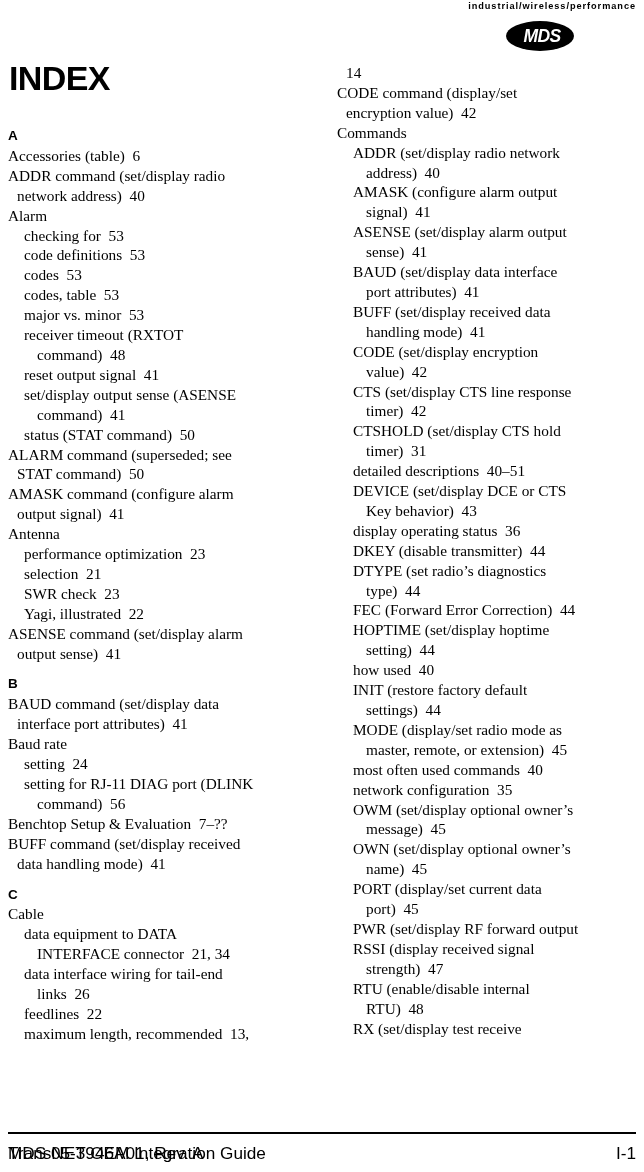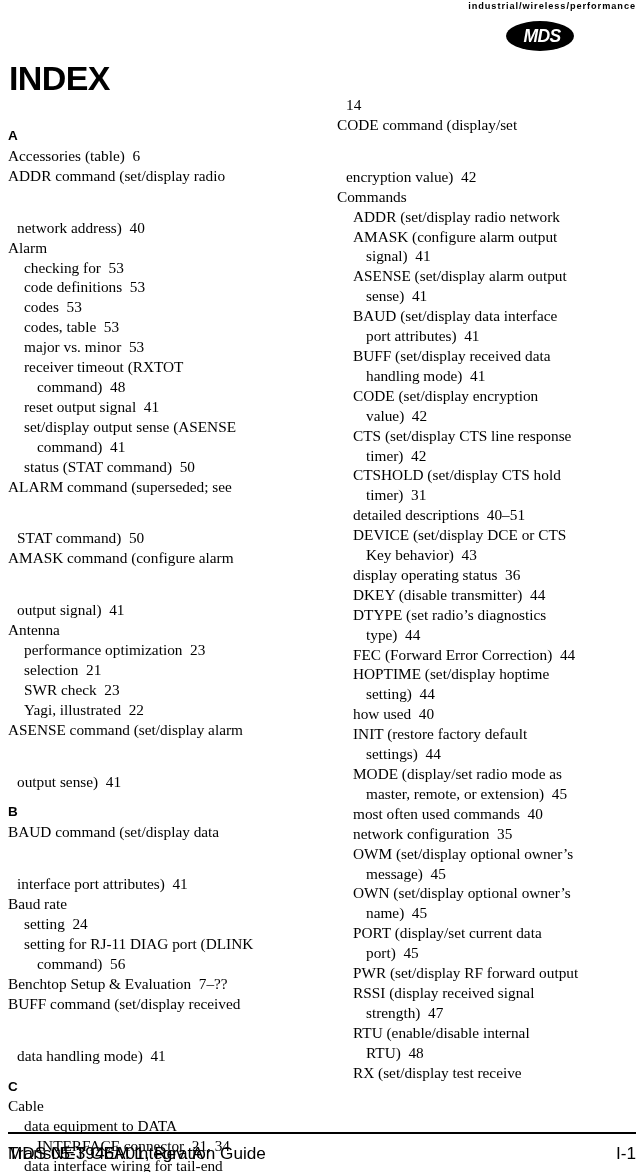--- a/index.html
+++ b/index.html
@@ -107,21 +107,21 @@
   }
   .letter-head.first { margin-top: 0; }
 
   
   .entry {
     white-space: pre-wrap;
     font-size: 15.3px;
     line-height: 19.9px;
   }
   .lvl0 { padding-left: 0px;  }
-  .lvl0c{ padding-left: 9px; margin-top: 32px;  }
+  .lvl0c{ padding-left: 9px;  }
   .lvl1 { padding-left: 16px; }
   .lvl1c{ padding-left: 29px; }
 
   
   .footer-rule {
     position: absolute;
     left: 8px;
     top: 1132px;
     width: 628px;
     height: 2px;
@@ -222,20 +222,21 @@
       </div>
   </div>
 
   <div class="col col-right">
     <div class="entries">
         <div class="entry lvl0c">14</div>
         <div class="entry lvl0">CODE command (display/set</div>
         <div class="entry lvl0c">encryption value)  42</div>
         <div class="entry lvl0">Commands</div>
         <div class="entry lvl1">ADDR (set/display radio network</div>
+        <div class="entry lvl1c">address)  40</div>
         <div class="entry lvl1">AMASK (configure alarm output</div>
         <div class="entry lvl1c">signal)  41</div>
         <div class="entry lvl1">ASENSE (set/display alarm output</div>
         <div class="entry lvl1c">sense)  41</div>
         <div class="entry lvl1">BAUD (set/display data interface</div>
         <div class="entry lvl1c">port attributes)  41</div>
         <div class="entry lvl1">BUFF (set/display received data</div>
         <div class="entry lvl1c">handling mode)  41</div>
         <div class="entry lvl1">CODE (set/display encryption</div>
         <div class="entry lvl1c">value)  42</div>

